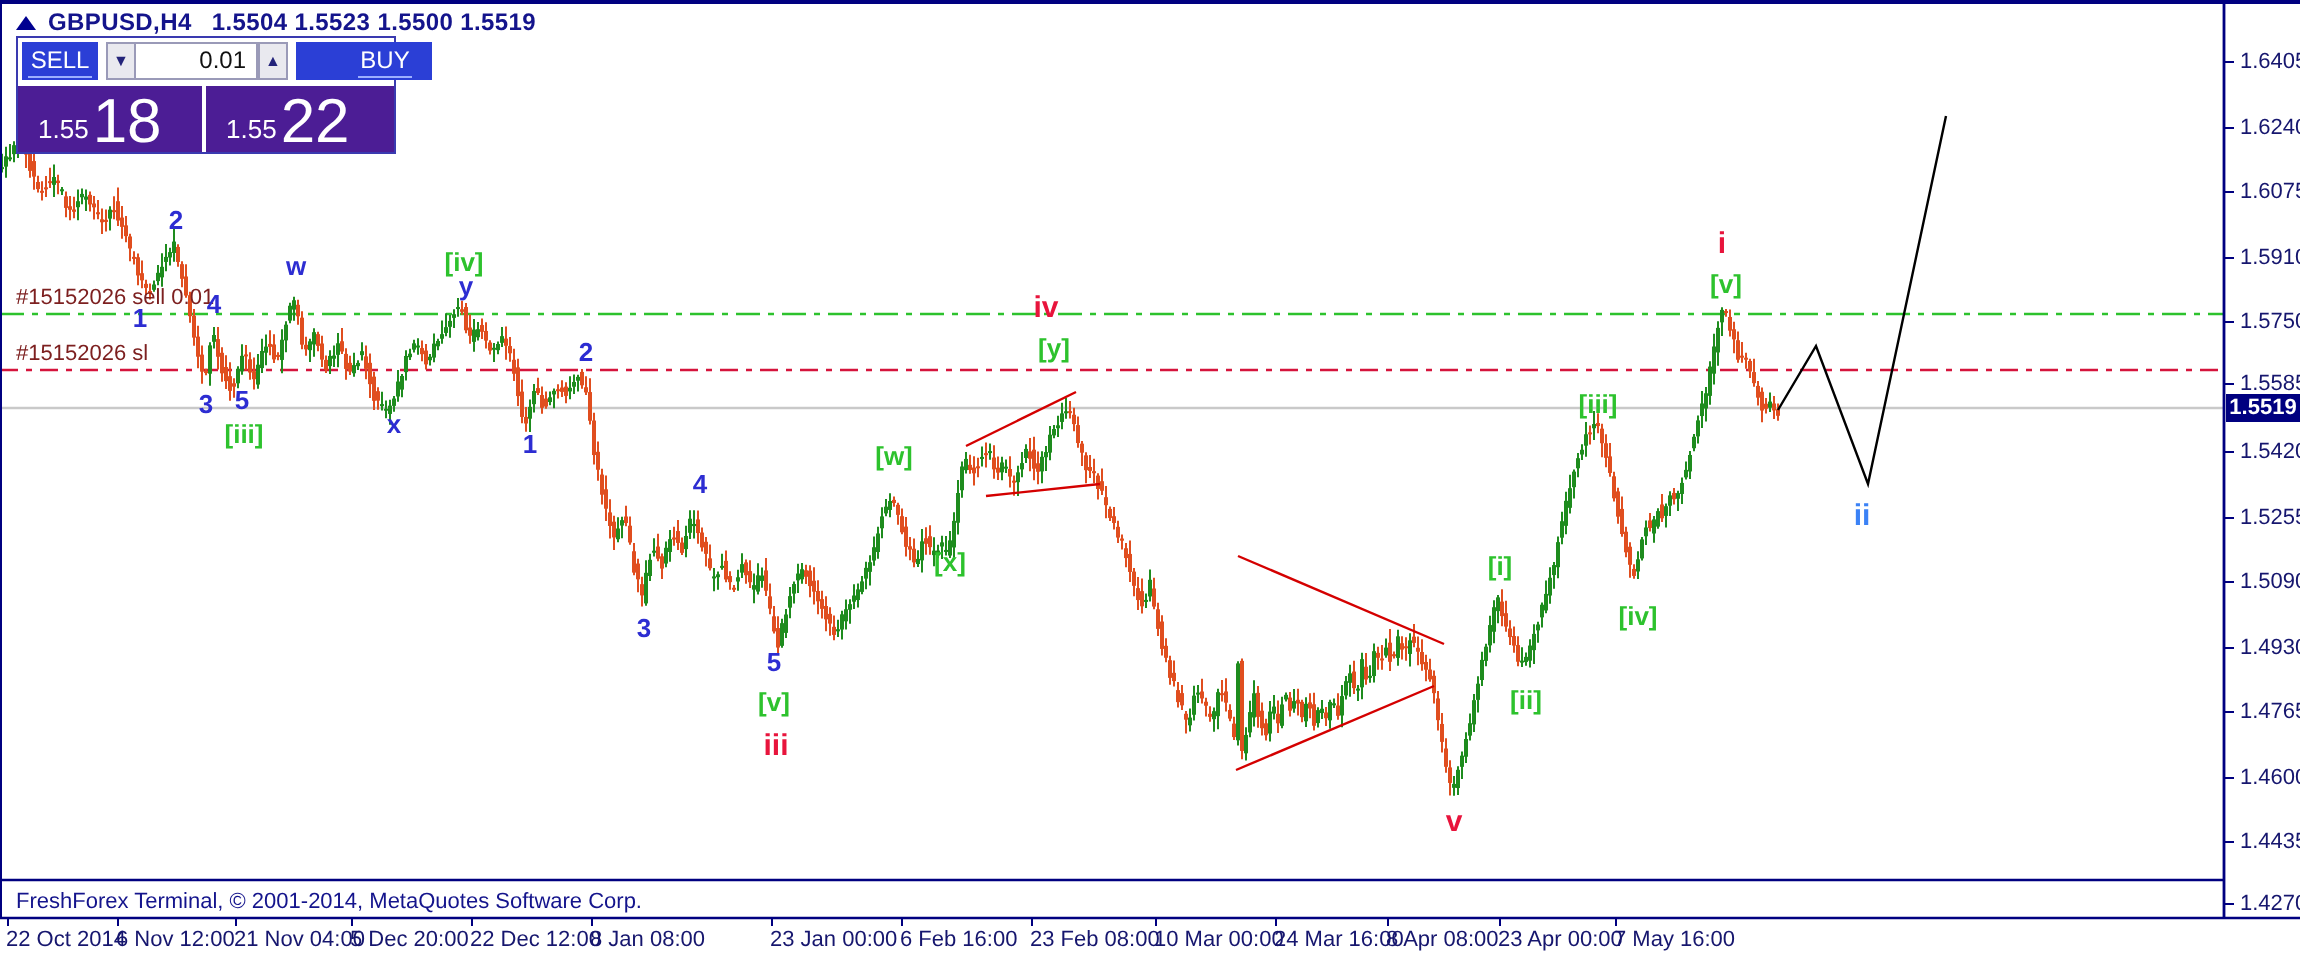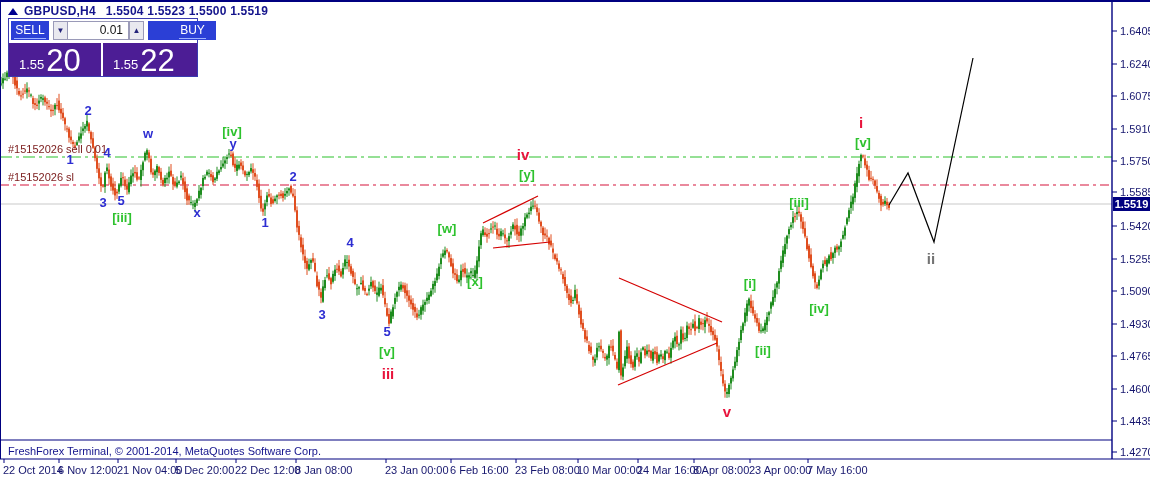--- a/index.html
+++ b/index.html
@@ -1002,21 +1002,21 @@
         <span class="u">SELL</span>
       </div>
     <div class="spin spin-down">▼</div>
     <div class="lot-box">0.01</div>
     <div class="spin spin-up">▲</div>
     <div class="btn btn-buy">
         <span class="u">BUY</span>
       </div>
     <div class="quote-box quote-sell">
       <span class="q-small">1.55</span>
-      <span class="q-big">20</span>
+      <span class="q-big">18</span>
     </div>
     <div class="quote-box quote-buy">
       <span class="q-small">1.55</span>
       <span class="q-big">22</span>
     </div>
   </div>
 
 
   <div class="order-label" style="left:8px;top:143px;">#15152026 sell 0.01</div>
   <div class="order-label" style="left:8px;top:171px;">#15152026 sl</div>
@@ -1043,21 +1043,21 @@
       <span class="wave" style="left: 527px; top: 174px; color: rgb(45, 194, 45);">[y]</span>
       <span class="wave" style="left: 750px; top: 283px; color: rgb(45, 194, 45);">[i]</span>
       <span class="wave" style="left: 763px; top: 350px; color: rgb(45, 194, 45);">[ii]</span>
       <span class="wave" style="left: 799px; top: 202px; color: rgb(45, 194, 45);">[iii]</span>
       <span class="wave" style="left: 819px; top: 308px; color: rgb(45, 194, 45);">[iv]</span>
       <span class="wave" style="left: 863px; top: 142px; color: rgb(45, 194, 45);">[v]</span>
       <span class="wave big" style="left: 388px; top: 373px; color: rgb(232, 20, 60);">iii</span>
       <span class="wave big" style="left: 523px; top: 154px; color: rgb(232, 20, 60);">iv</span>
       <span class="wave big" style="left: 727px; top: 411px; color: rgb(232, 20, 60);">v</span>
       <span class="wave big" style="left: 861px; top: 122px; color: rgb(232, 20, 60);">i</span>
-      <span class="wave big" style="left: 931px; top: 258px; color: #737373;">ii</span>
+      <span class="wave big" style="left: 931px; top: 258px; color: #3b82f6;">ii</span>
     </div>
   <div id="price-axis">
       <span class="price-label" style="top: 31px;">1.6405</span>
       <span class="price-label" style="top: 64px;">1.6240</span>
       <span class="price-label" style="top: 96px;">1.6075</span>
       <span class="price-label" style="top: 129px;">1.5910</span>
       <span class="price-label" style="top: 161px;">1.5750</span>
       <span class="price-label" style="top: 192px;">1.5585</span>
       <span class="price-label" style="top: 226px;">1.5420</span>
       <span class="price-label" style="top: 259px;">1.5255</span>

